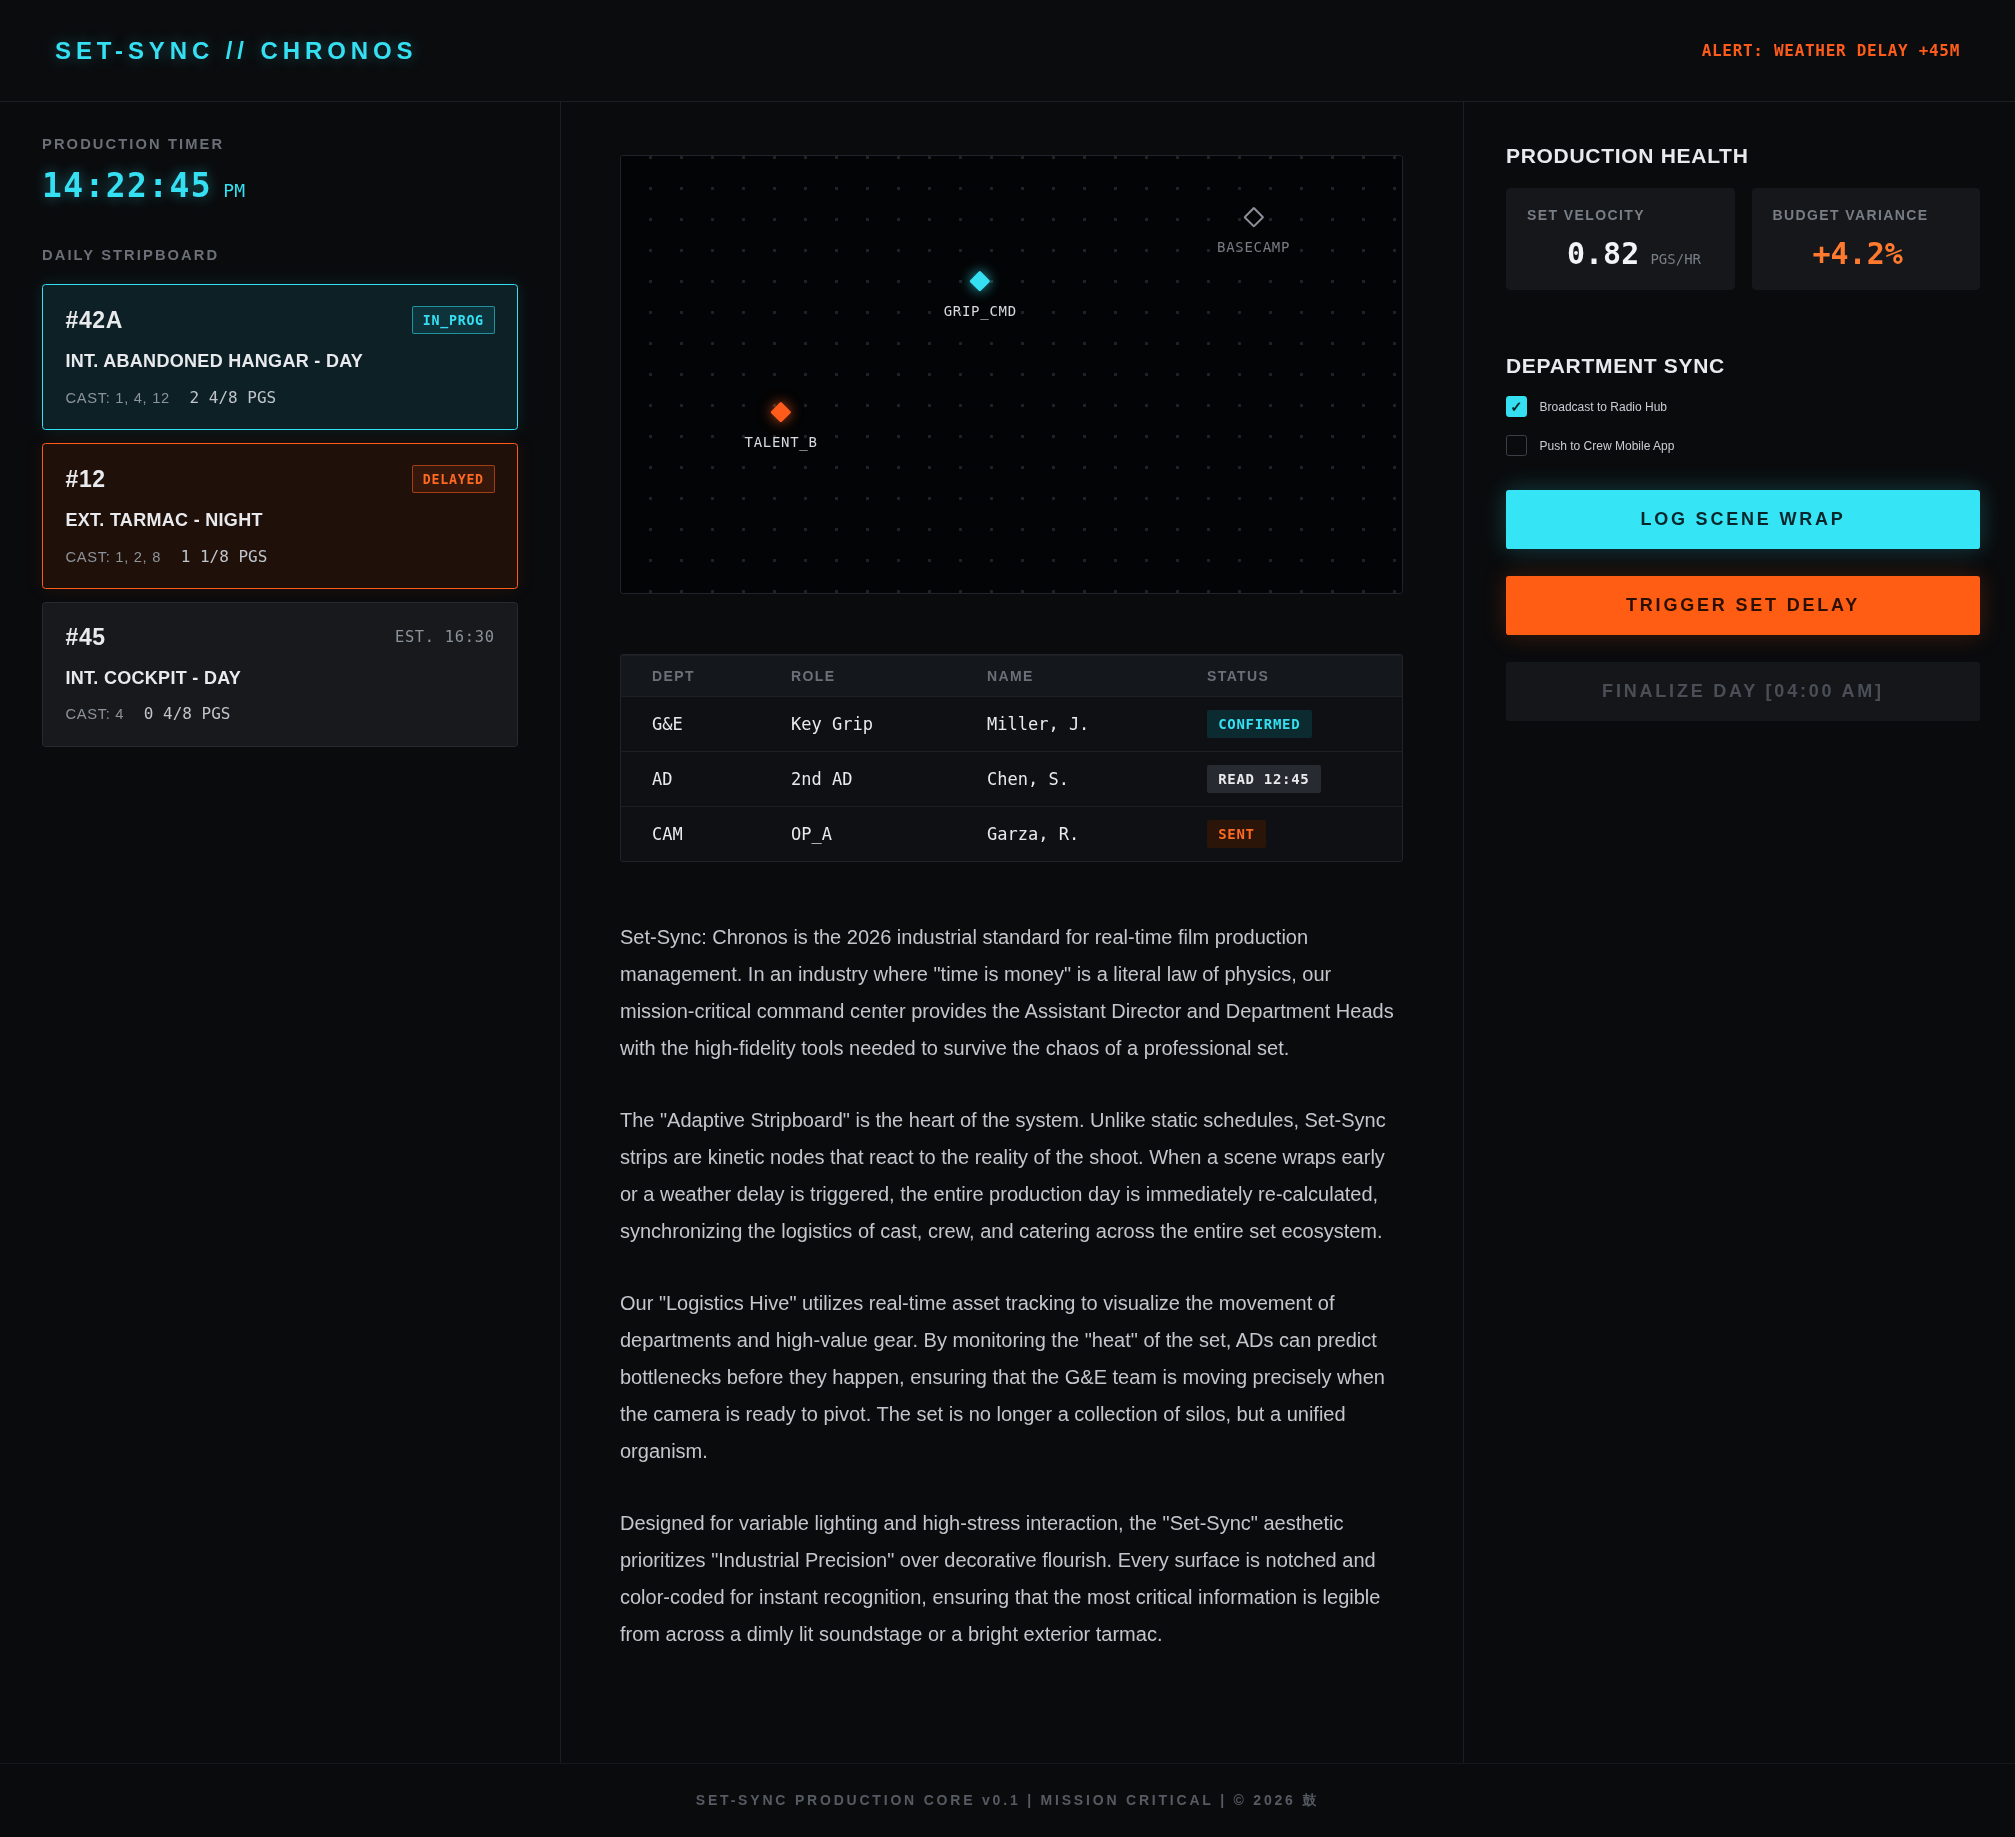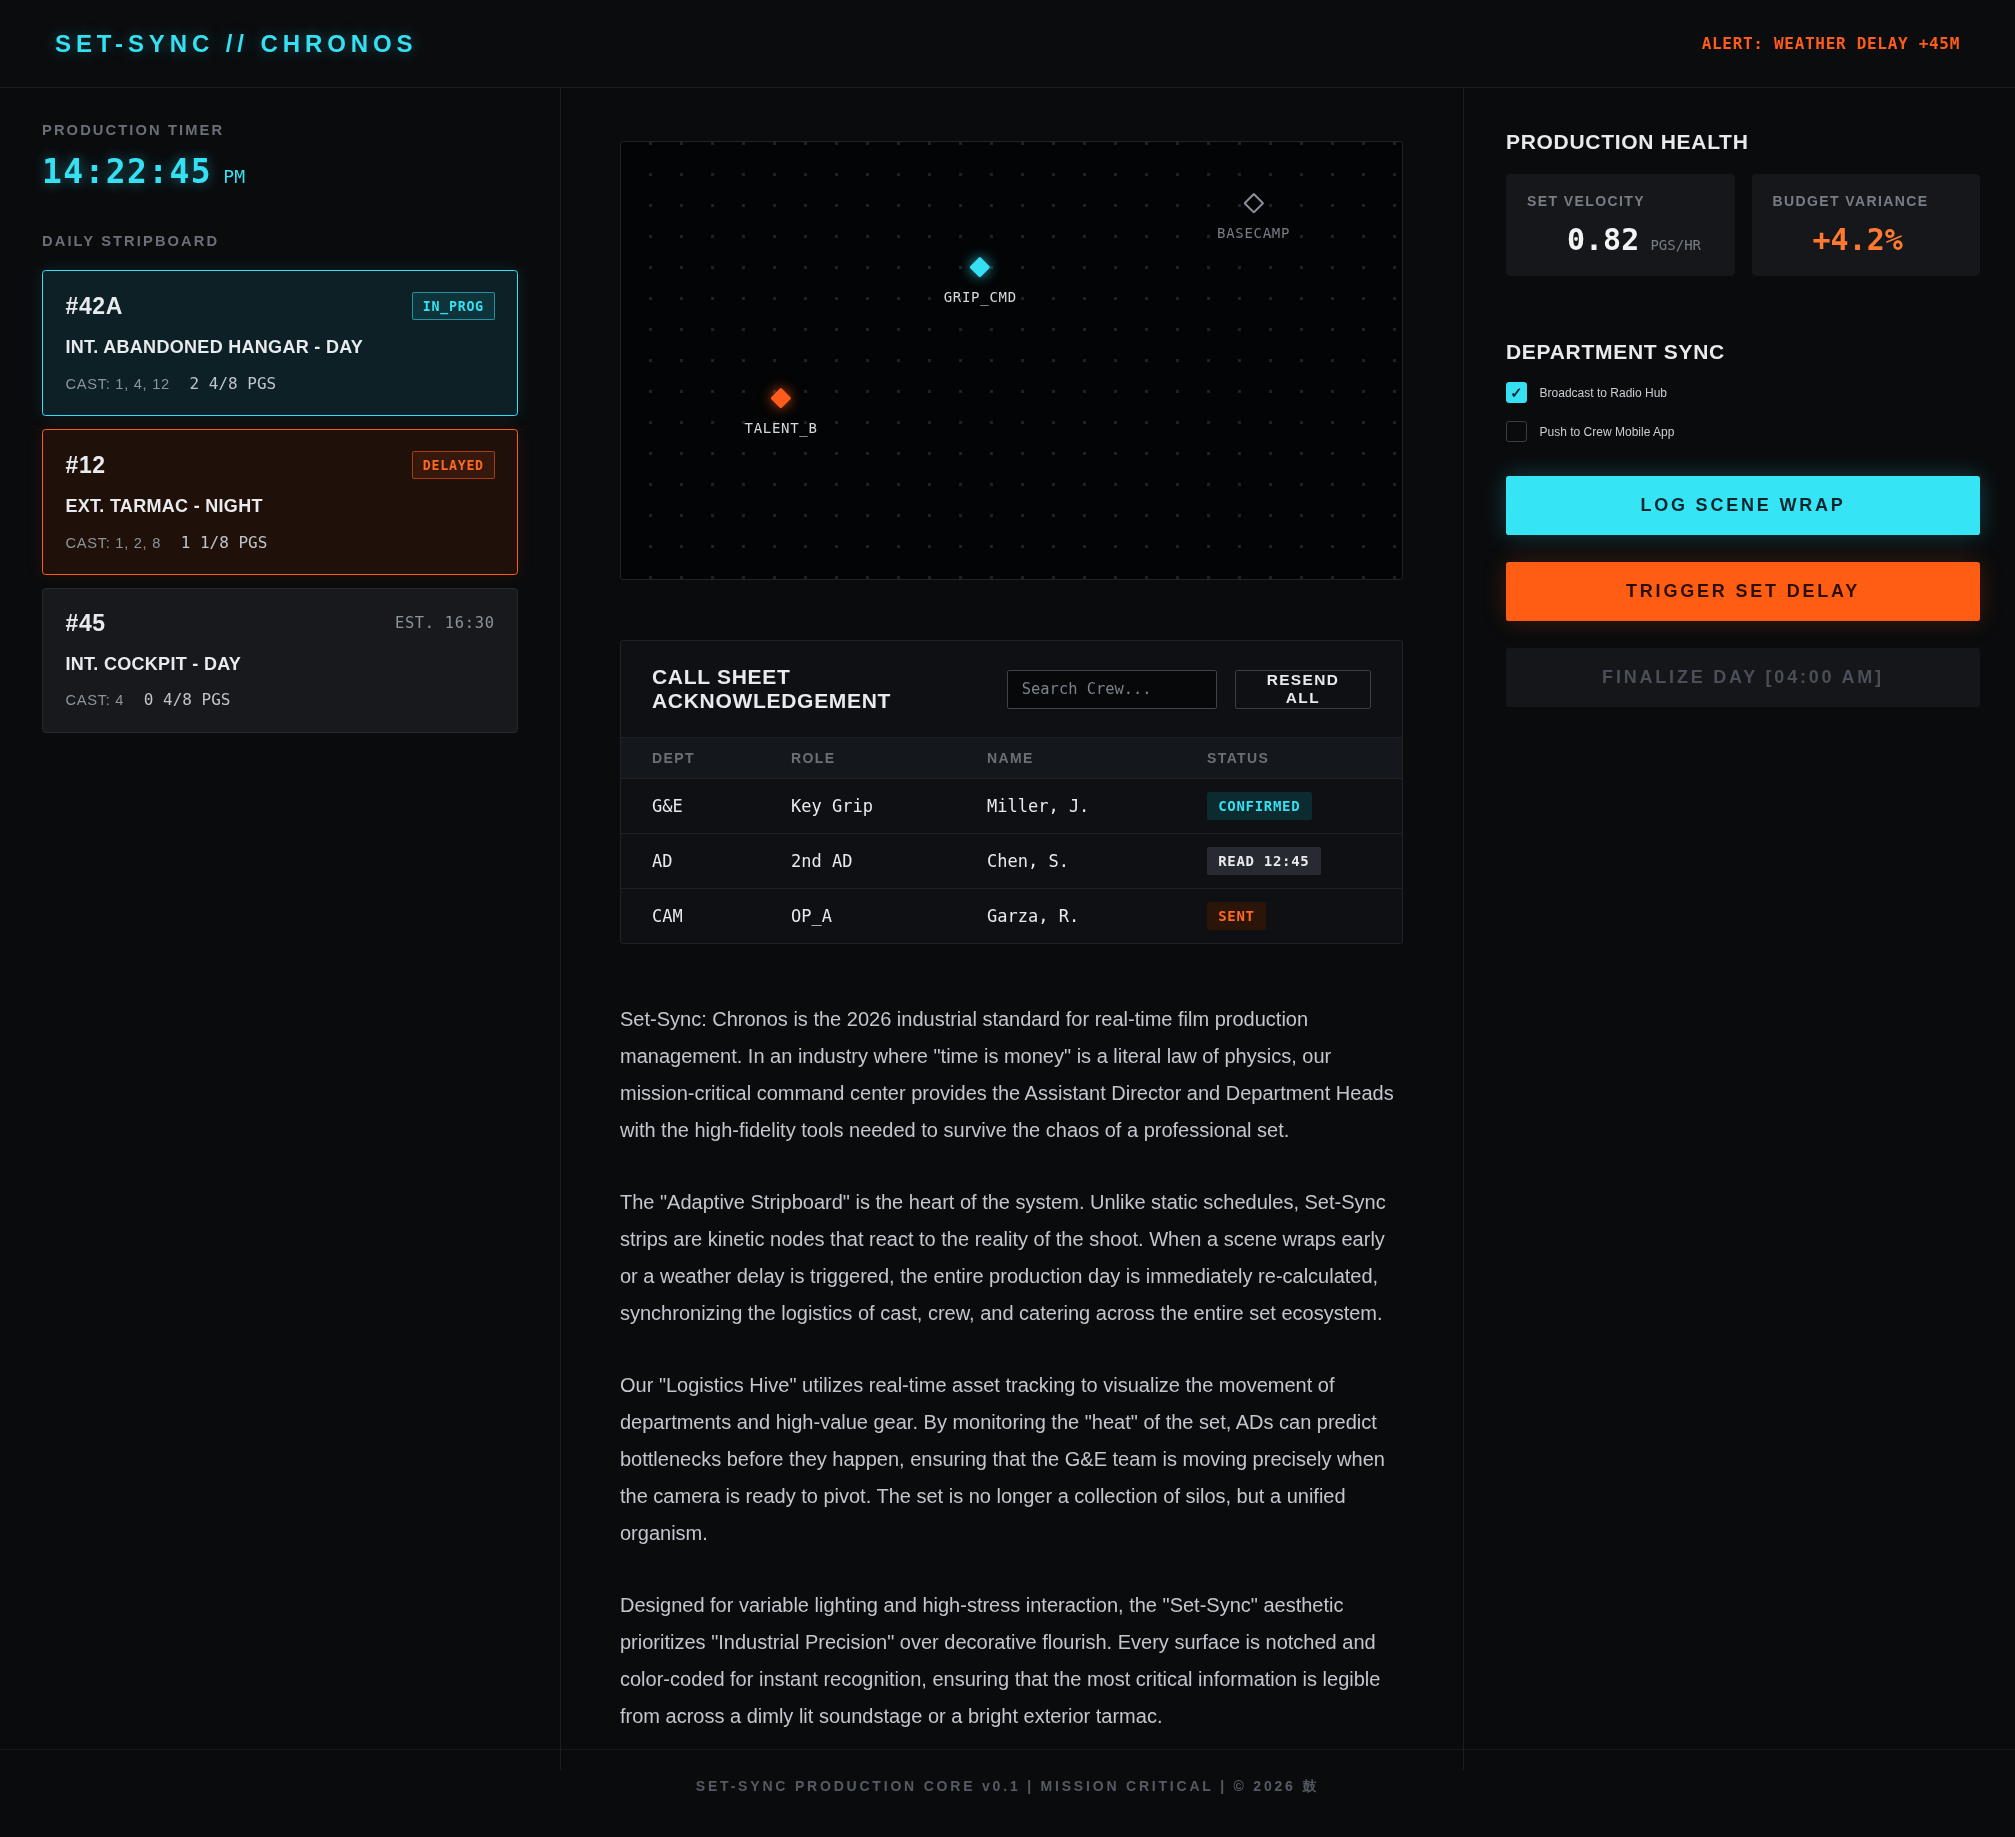--- a/index.html
+++ b/index.html
@@ -5,21 +5,21 @@
   * { margin:0; padding:0; box-sizing:border-box; }
   html,body { background:#0a0b0d; }
   body {
     width:2015px; height:1837px; overflow:hidden;
     font-family:"Liberation Sans", sans-serif;
     color:#e8eaed;
   }
 
   
   .header {
-    height:88px; display:flex; align-items:center; justify-content:space-between;
+    height:102px; display:flex; align-items:center; justify-content:space-between;
     padding:0 55px; border-bottom:0.7px solid #1b1e22; background:#0b0c0e;
   }
   .app-title {
     font-size:24px; font-weight:800; letter-spacing:4.9px; color:#35e0f2;
     text-shadow:0 0 15.4px rgba(53,224,242,.35);
   }
   .alert-text {
     font-family:"DejaVu Sans Mono", monospace;
     font-size:16px; font-weight:700; letter-spacing:0.7px; color:#ff5c1c;
   }
@@ -207,25 +207,20 @@
         <span class="diamond c-cyan"></span>
         <span class="mlabel">GRIP_CMD</span>
       </div>
       <div class="marker" style="left: 20.5%; top: 62%;">
         <span class="diamond c-orange"></span>
         <span class="mlabel">TALENT_B</span>
       </div>
     </div>
 
     <div class="callsheet">
-      <div class="cs-header">
-        <div class="cs-title">CALL SHEET ACKNOWLEDGEMENT</div>
-        <input class="cs-search" type="text" placeholder="Search Crew..." style="">
-        <button class="cs-resend">RESEND ALL</button>
-      </div>
       <div class="cs-table">
         <div class="cs-row head">
           <span>DEPT</span>
           <span>ROLE</span>
           <span>NAME</span>
           <span>STATUS</span>
         </div>
         <div class="cs-row">
           <span class="cs-cell">G&amp;E</span>
           <span class="cs-cell">Key Grip</span>

